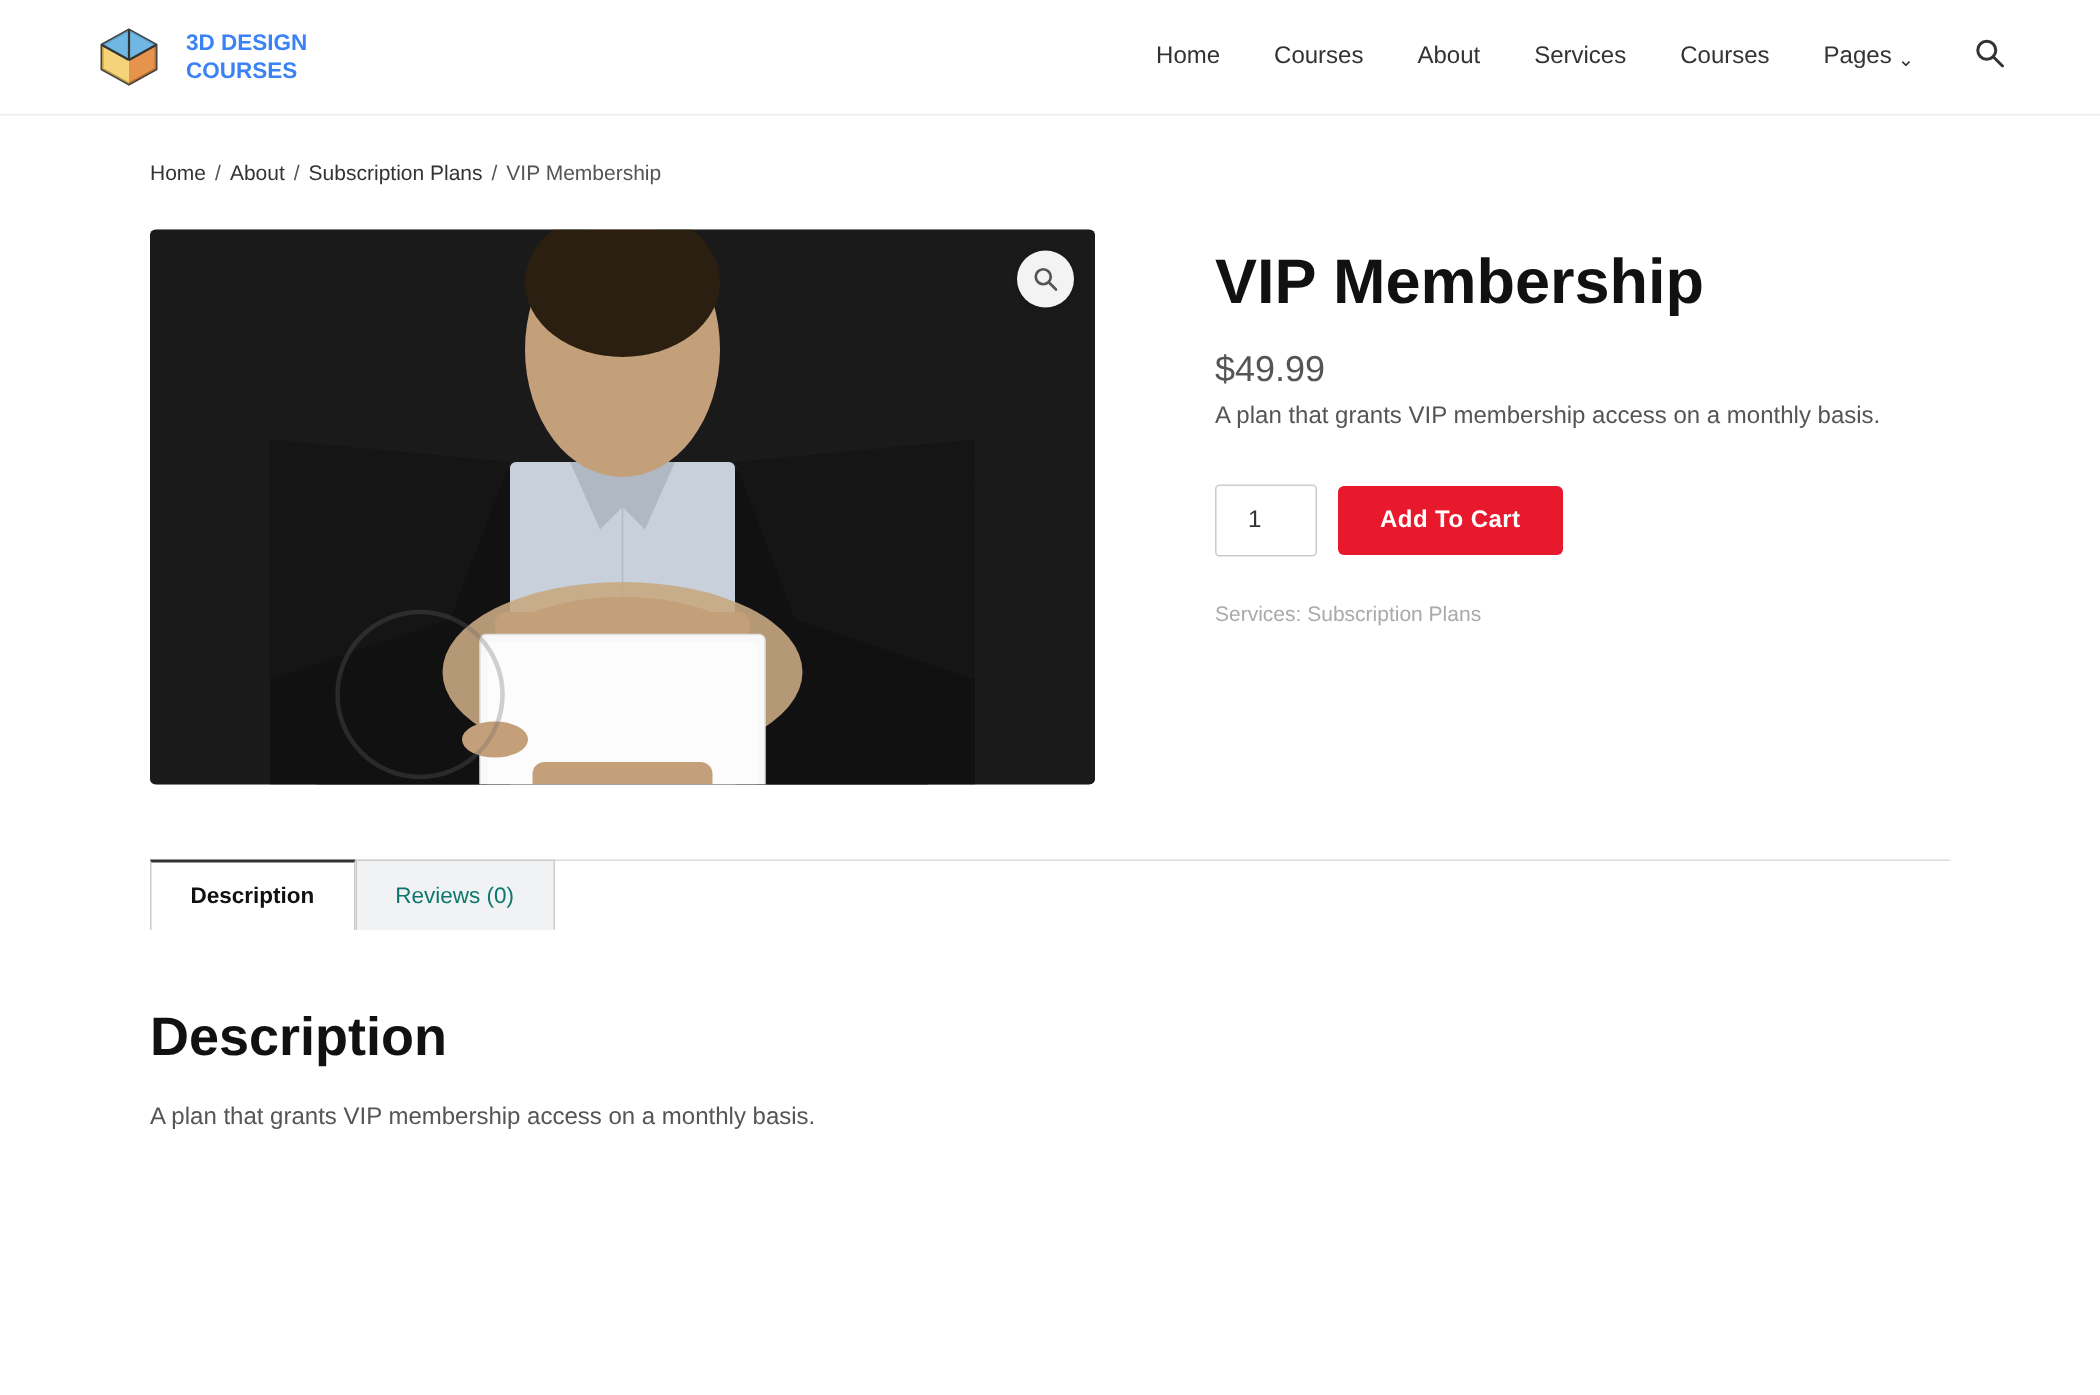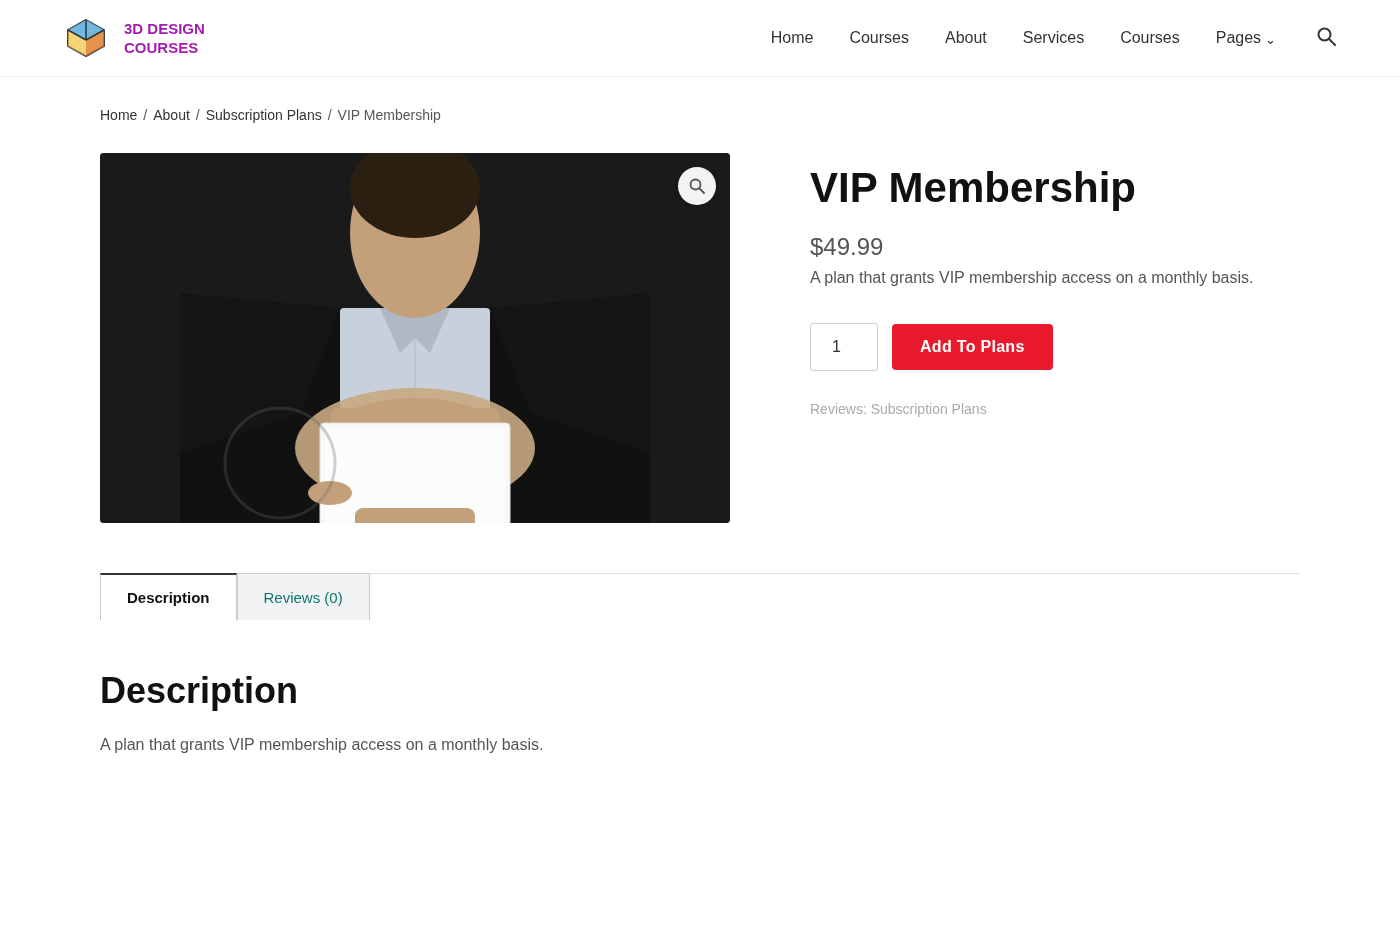--- a/index.html
+++ b/index.html
@@ -18,21 +18,21 @@
       display: flex;
       align-items: center;
       gap: 12px;
       text-decoration: none;
       color: inherit;
     }
     .logo-text {
       font-size: 15px;
       font-weight: 700;
       line-height: 1.3;
-      color: #a21caf;
+      color: #3b82f6;
     }
     nav {
       display: flex;
       align-items: center;
       gap: 36px;
     }
     nav a {
       text-decoration: none;
       color: #333;
       font-size: 16px;
@@ -337,25 +337,25 @@
       </button>
     </div>
 
     <div class="product-details">
       <h1 class="product-title">VIP Membership</h1>
       <div class="product-price">$49.99</div>
       <div class="product-description">A plan that grants VIP membership access on a monthly basis.</div>
 
       <div class="add-to-cart-row">
         <input type="number" class="quantity-input" value="1" min="1" style="">
-        <button class="add-to-cart-btn">Add To Plans</button>
+        <button class="add-to-cart-btn">Add To Cart</button>
       </div>
 
       <div class="product-category">
-        <span>Reviews:</span>
+        <span>Services:</span>
         <a href="#">Subscription Plans</a>
       </div>
     </div>
   </div>
 
   <div class="tabs-section">
     <div class="tabs-row">
       <button class="tab-btn active">Description</button>
       <button class="tab-btn">Reviews (0)</button>
     </div>

